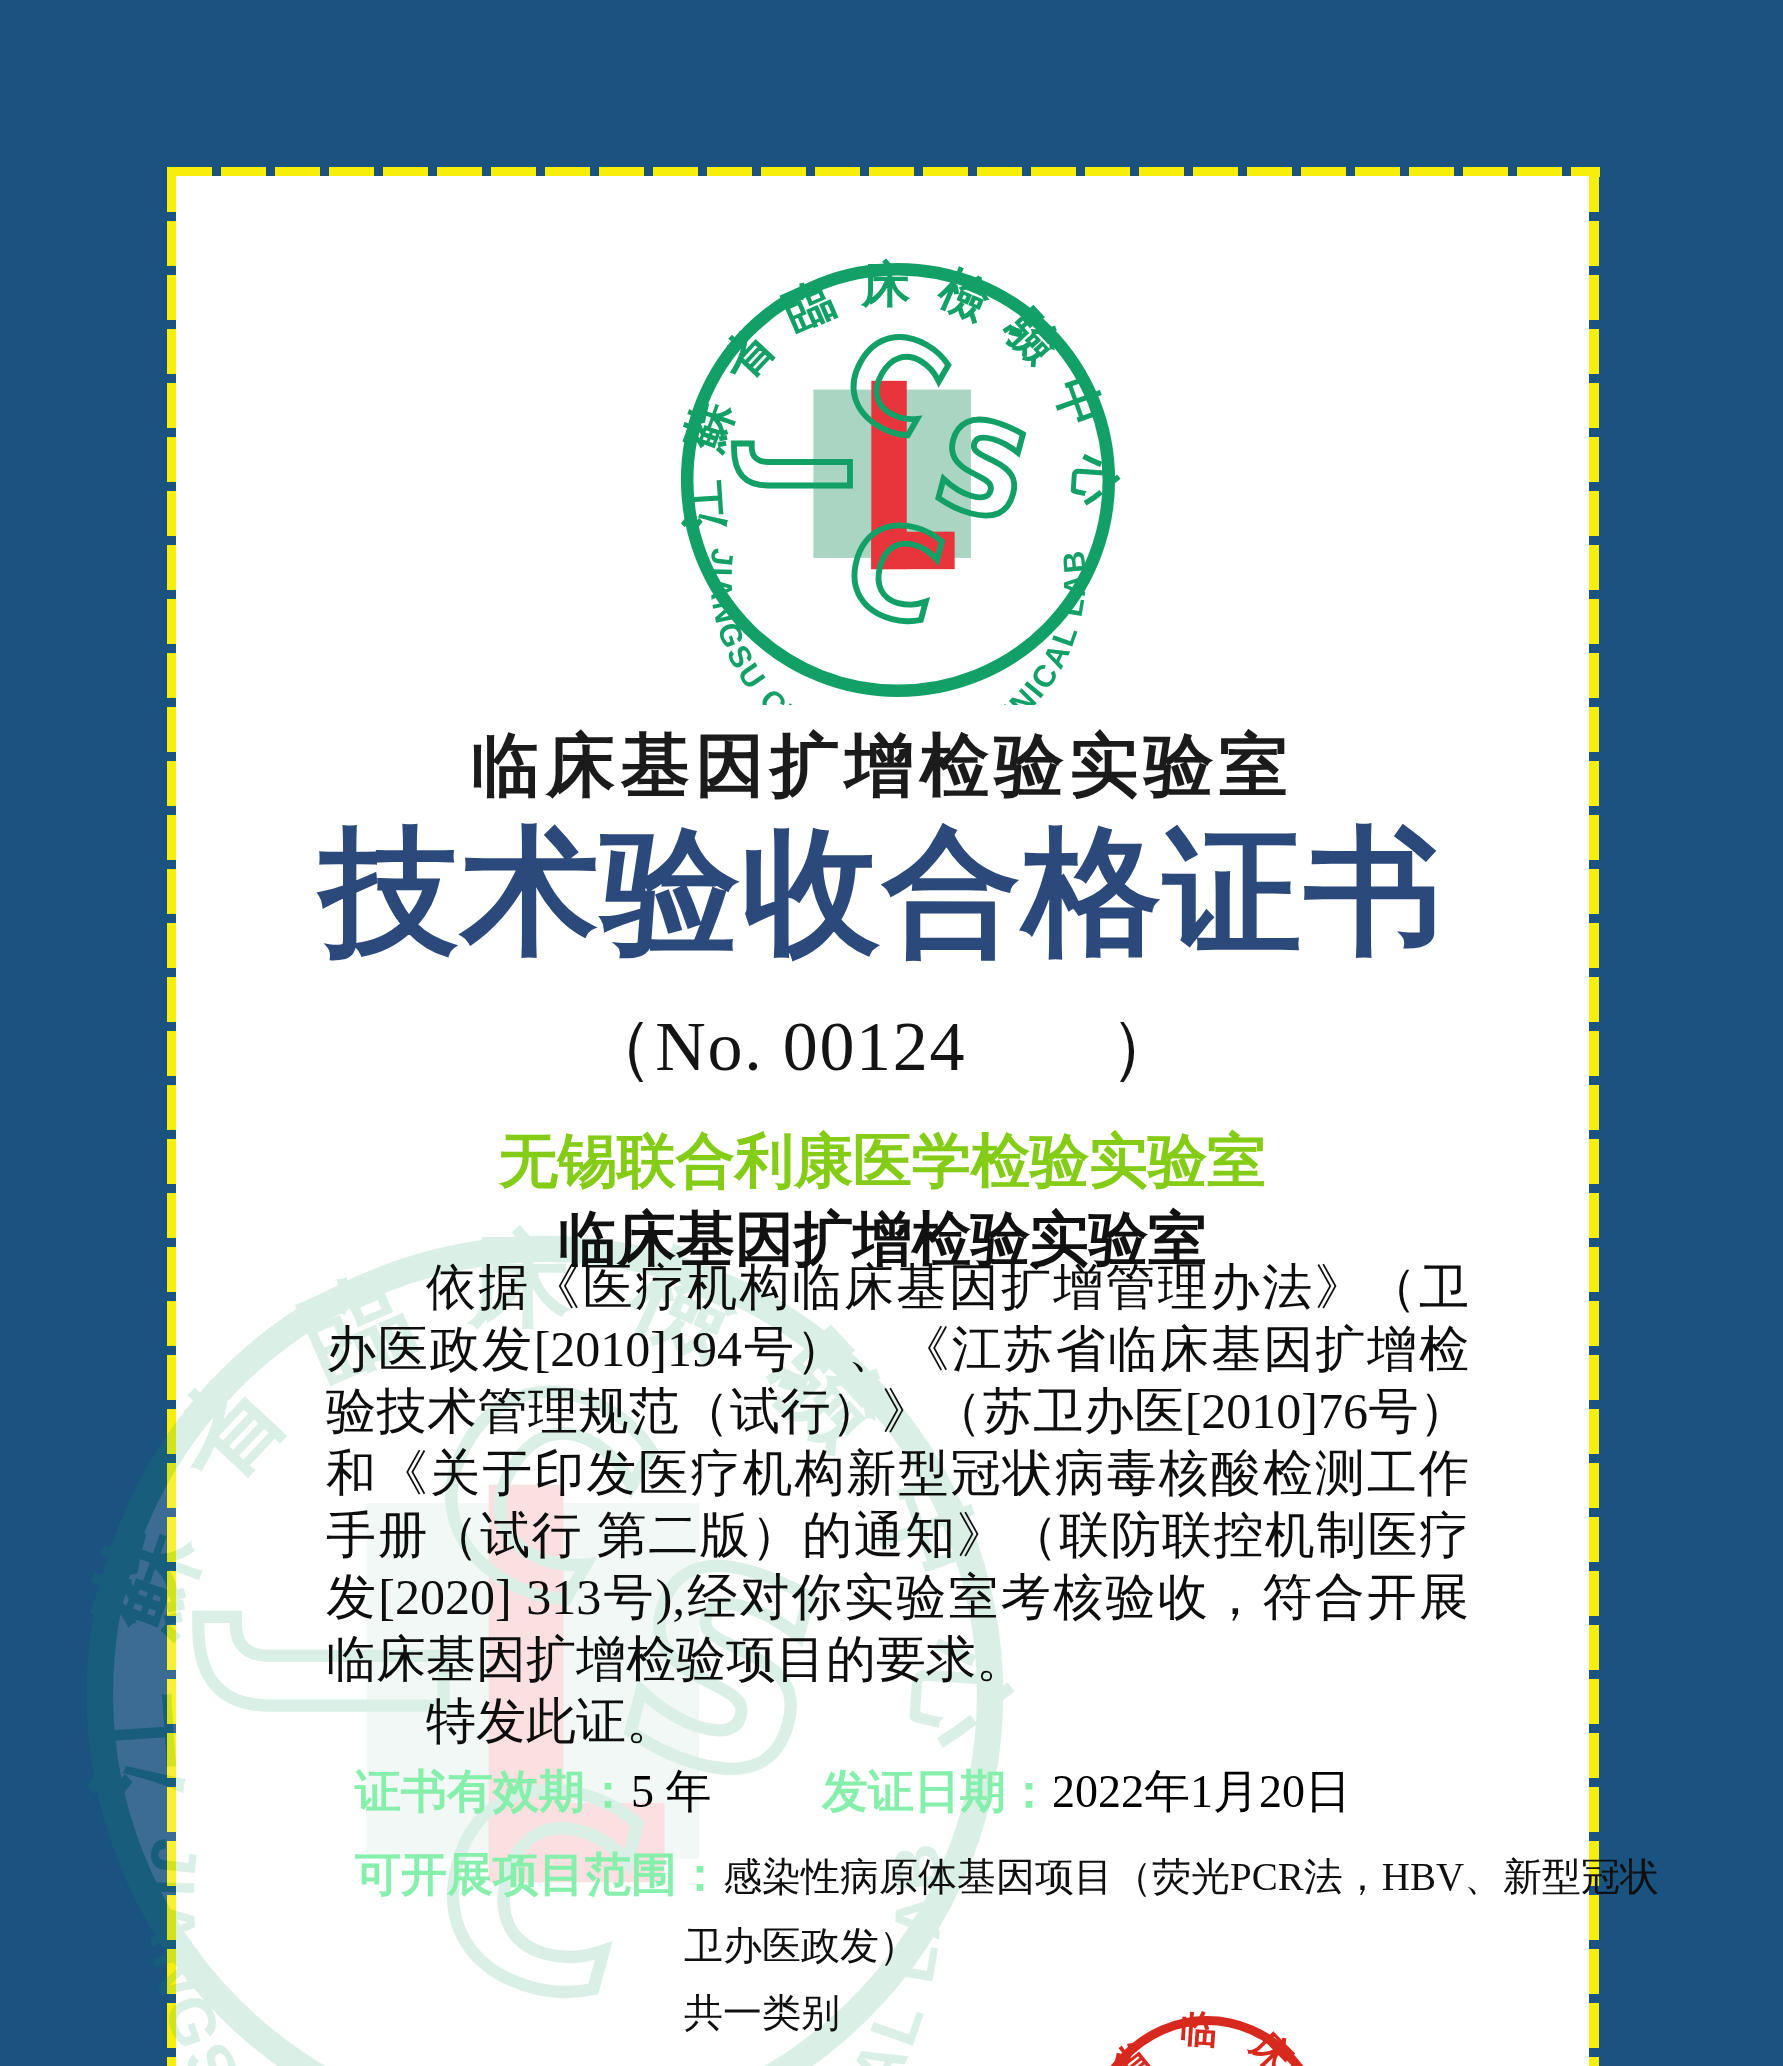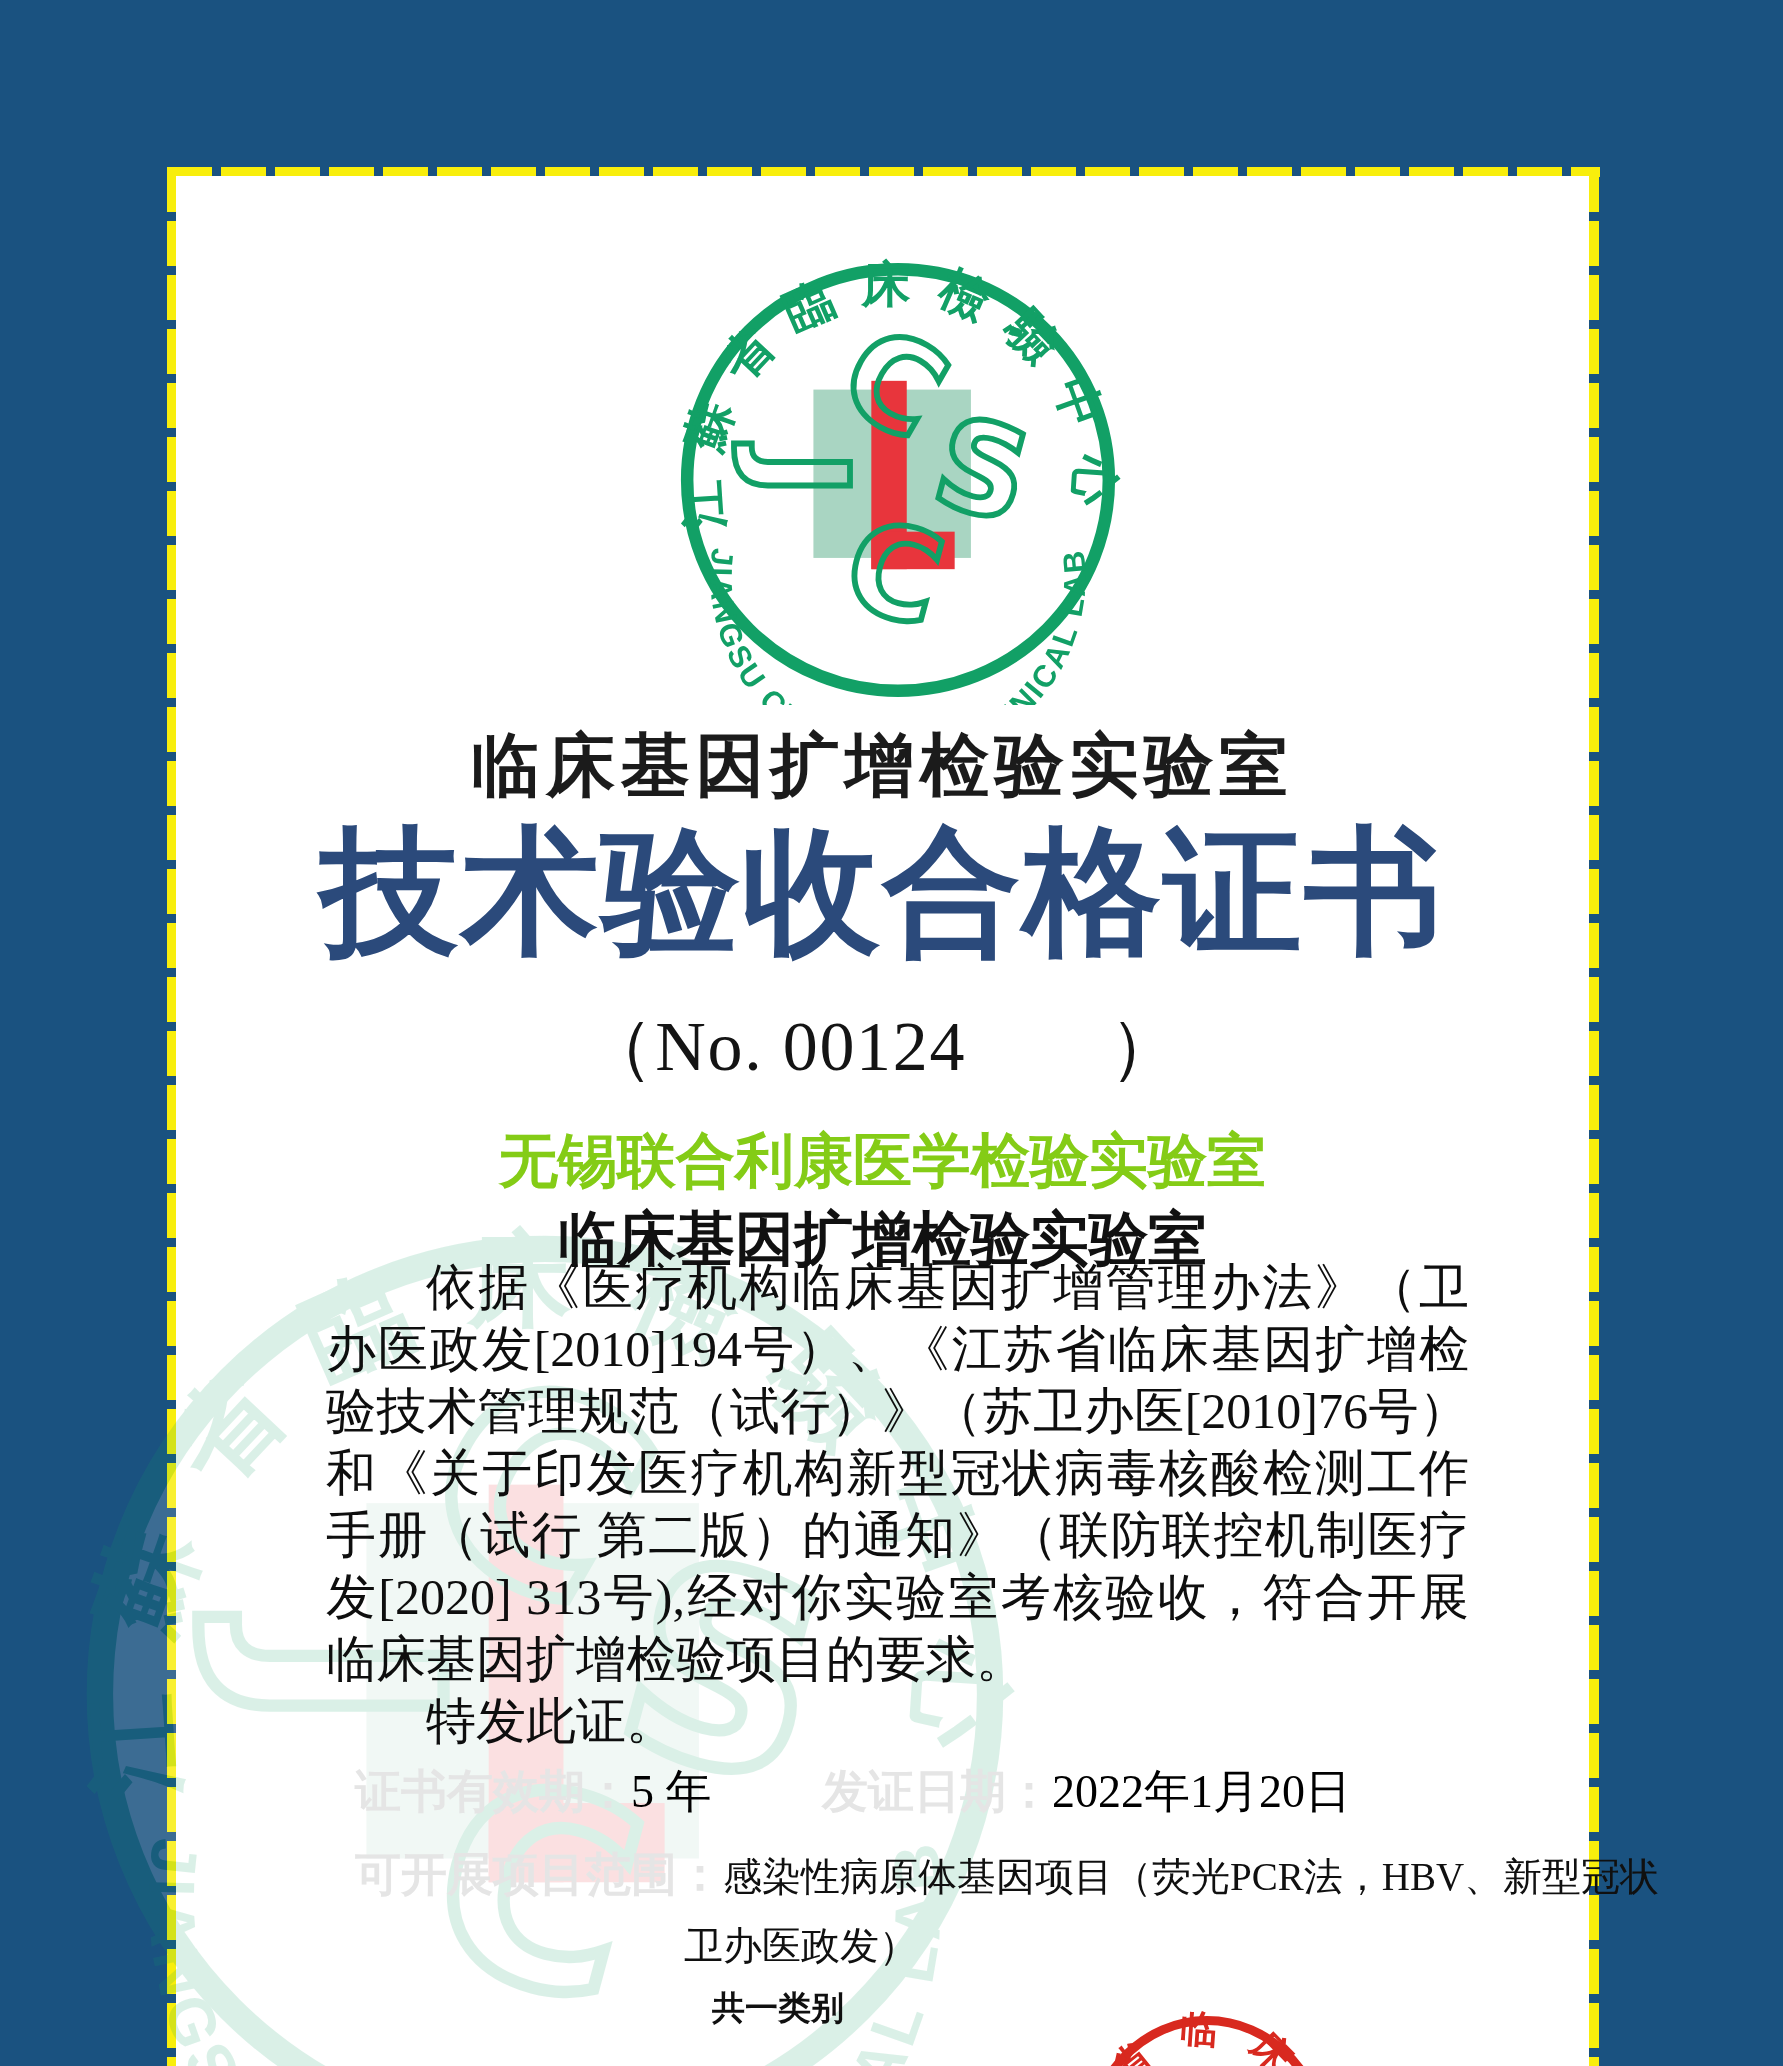--- a/index.html
+++ b/index.html
@@ -23,28 +23,28 @@
   .content{z-index:3;}
   
   .centered{left:176px;width:1413px;text-align:center;}
   .pre-title{top:720px;font-size:69px;font-weight:bold;letter-spacing:5.8px;color:#1b1b1b;font-family:"Liberation Serif","DejaVu Serif",serif;}
   .main-title{top:819px;font-size:138px;line-height:1.05;font-weight:800;letter-spacing:2.5px;color:#2B4A7B;font-family:"Liberation Sans","DejaVu Sans",sans-serif;}
   .cert-no{top:1000px;font-size:70px;letter-spacing:1.7px;color:#141414;}
   .org-line1{top:1122px;font-size:59px;font-weight:bold;font-family:"Liberation Sans","DejaVu Sans",sans-serif;color:#84cc16;}
   .org-line2{top:1200px;font-size:59px;font-weight:bold;font-family:"Liberation Sans","DejaVu Sans",sans-serif;color:#111;}
   .body-block{top:1256px;left:326px;width:1143px;font-size:50px;line-height:62px;color:#0e0e0e;text-align:justify;}
   .body-block p{margin:0;text-indent:2em;}
-  .detail-label{font-weight:bold;color:#e5e5e5;}
+  .detail-label{font-weight:bold;color:#86efac;}
   .validity-row{top:1761px;left:355px;font-size:46px;white-space:nowrap;}
   .date-group{top:1761px;left:822px;font-size:46px;white-space:nowrap;}
   .scope-row{top:1844px;left:355px;white-space:nowrap;display:flex;align-items:baseline;}
   .scope-row .detail-label{font-size:46px;}
   .scope-row .scope-value{font-size:39px;color:#101010;}
   .scope-line2{top:1919px;left:684px;font-size:39px;color:#101010;}
-  .scope-line3{top:1986px;left:712px;font-size:33px;color:#101010;font-weight:bold;}
+  .scope-line3{top:1986px;left:684px;font-size:39px;color:#101010;}
   .seal{left:1079px;top:2011px;width:256px;height:285px;z-index:4;}
   .logo-box{left:673px;top:255px;width:450px;height:450px;z-index:3;}
   
   .ring-cjk{font-family:"Liberation Serif","DejaVu Serif",serif;font-weight:bold;font-size:118px;fill:#12A066;letter-spacing:58px;}
   .ring-lat{font-family:"Liberation Sans","DejaVu Sans",sans-serif;font-weight:bold;font-size:74px;fill:#12A066;letter-spacing:6px;}
   .tube-letter{font-family:"DejaVu Sans","Liberation Sans",sans-serif;font-weight:bold;font-size:300px;fill:none;stroke:#12A066;stroke-width:14px;}
   .seal-ring-text{font-family:"Liberation Serif","DejaVu Serif",serif;font-weight:bold;font-size:92px;fill:#D8291F;letter-spacing:72px;}
 </style>
 </head>
 <body>

